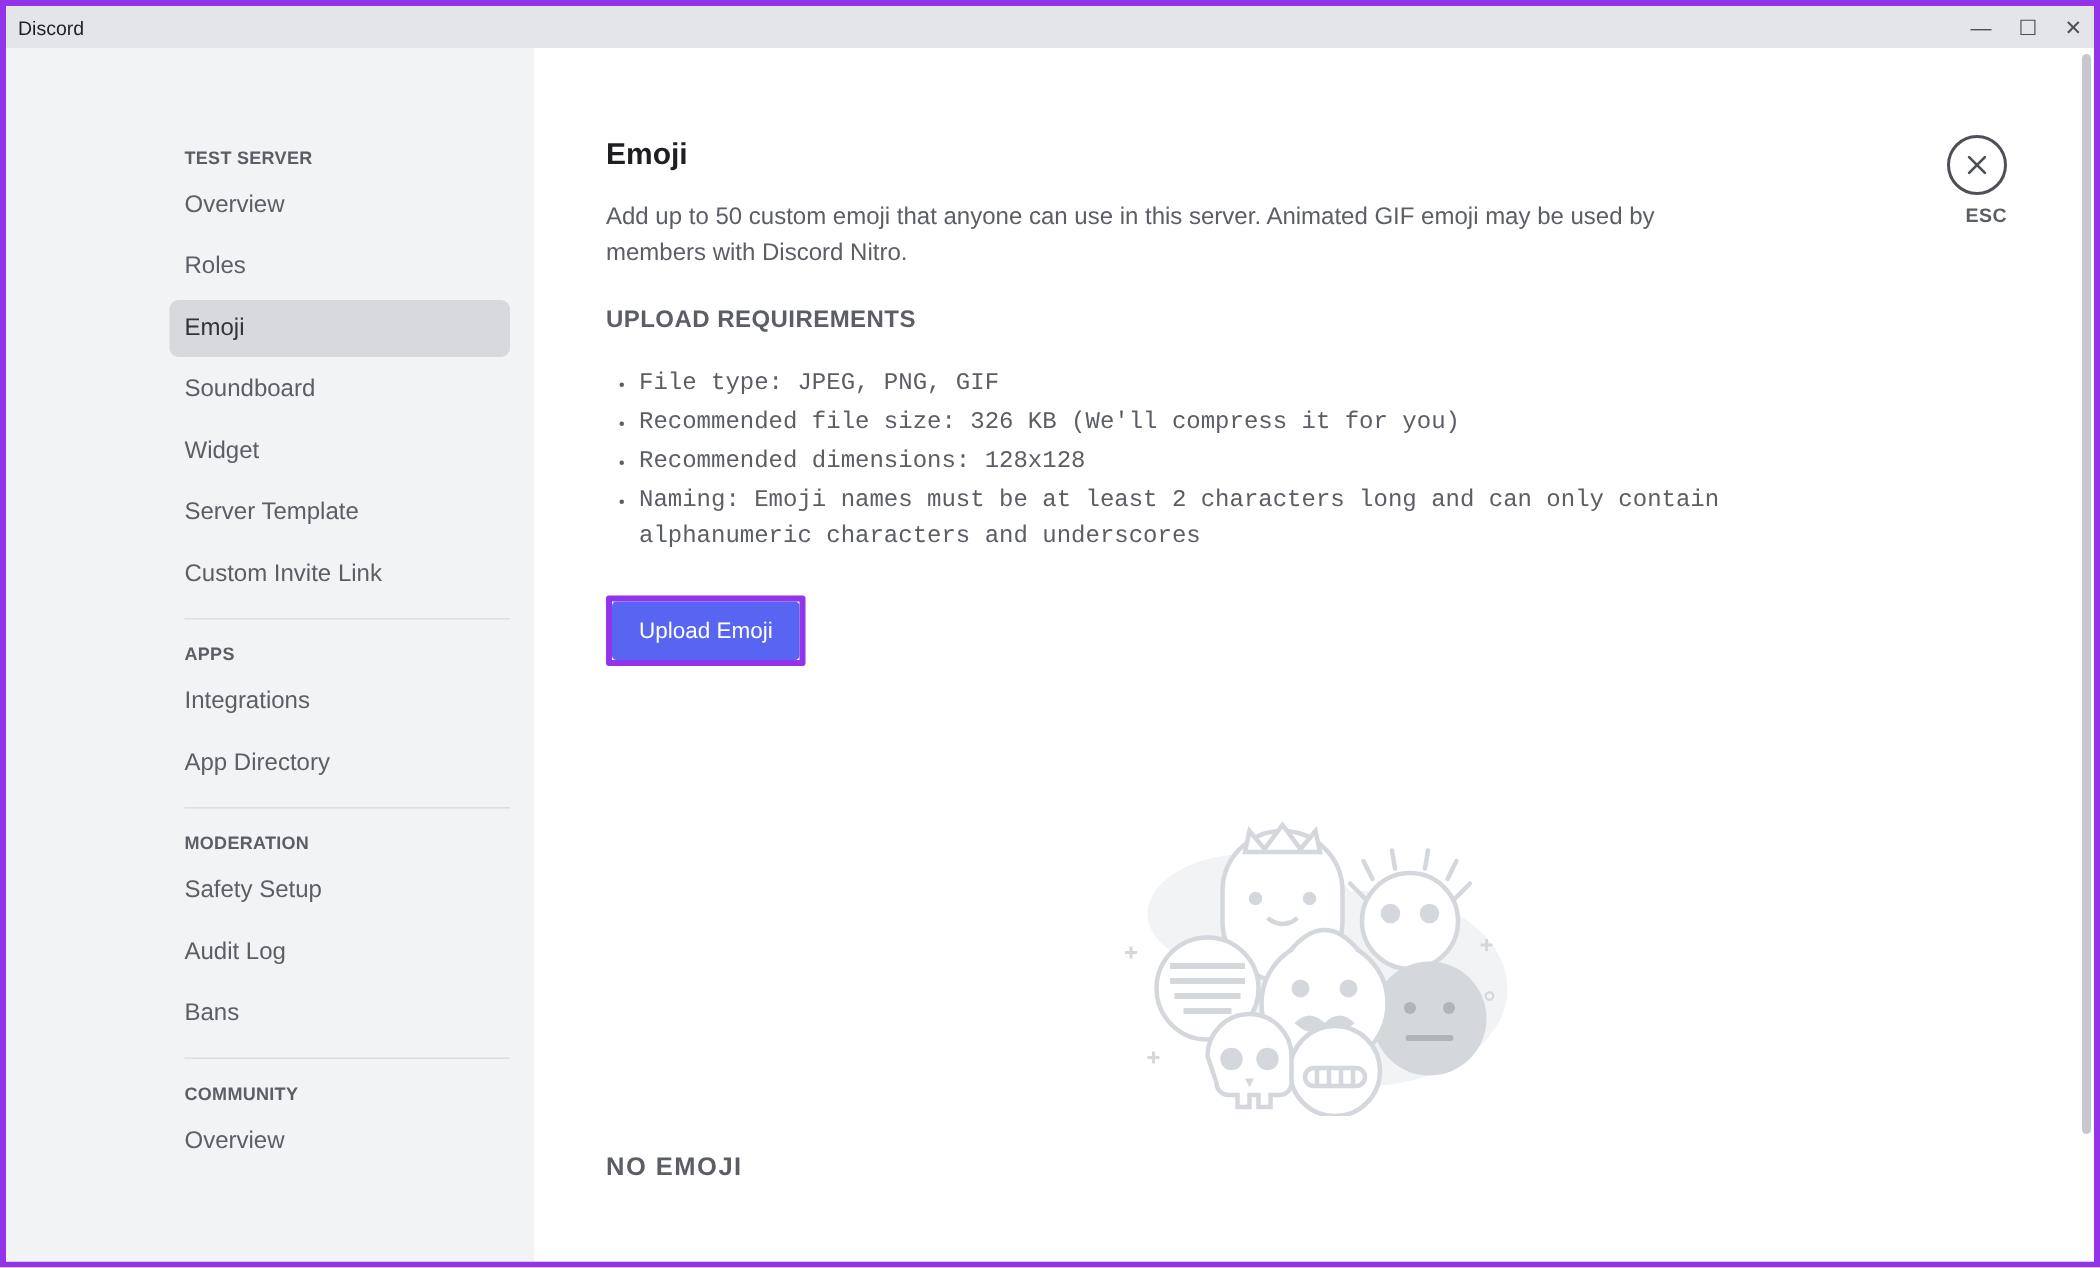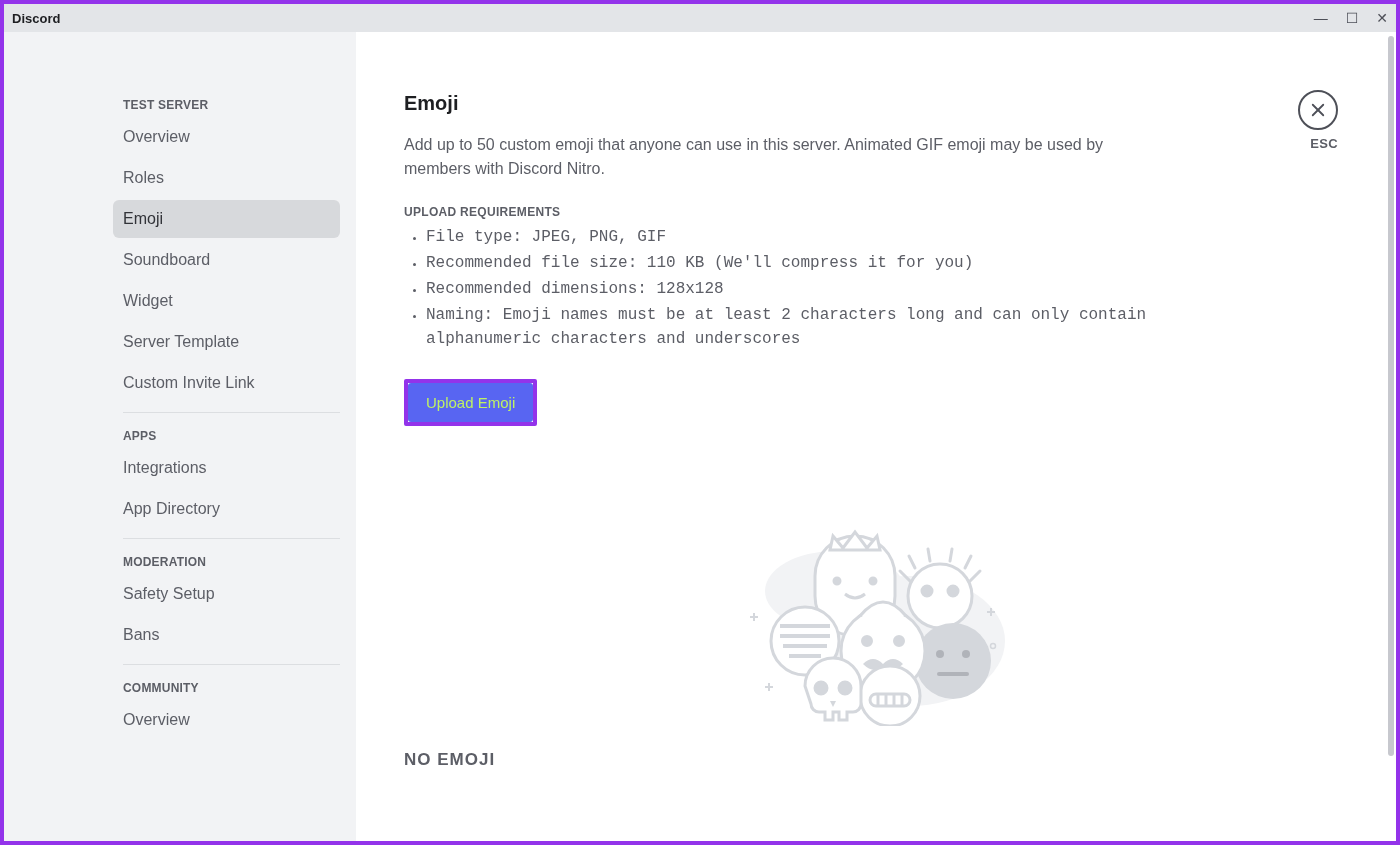--- a/index.html
+++ b/index.html
@@ -18,21 +18,21 @@
     }
     .titlebar {
       height: 28px;
       background: #e3e5e8;
       display: flex;
       align-items: center;
       padding: 0 8px;
       justify-content: space-between;
     }
     .titlebar-title {
-      font-weight: 700;
+      font-weight: 400;
       font-size: 13px;
       color: #1e1f22;
     }
     .window-controls {
       display: flex;
       gap: 18px;
       align-items: center;
       color: #4e5058;
     }
     .window-controls span { font-size: 14px; cursor: default; }
@@ -110,47 +110,47 @@
     }
     .page-desc {
       font-size: 16px;
       line-height: 1.5;
       color: #5c5e66;
       max-width: 760px;
       margin-bottom: 24px;
       margin-top: 11px;
     }
     .section-heading {
-      font-size: 12px;
+      font-size: 16px;
       font-weight: 700;
       letter-spacing: 0.3px;
       color: #5c5e66;
       text-transform: uppercase;
-      margin-bottom: 6px;
+      margin-bottom: 20px;
     }
     .req-list {
       list-style: disc;
       padding-left: 22px;
       color: #5c5e66;
       font-size: 16px;
       line-height: 1.5;
       max-width: 780px;
       margin-bottom: 28px;
       font-family: Liberation Mono, monospace;
     }
     .req-list li { margin-bottom: 2px; }
     .req-list li::marker { color: #5c5e66; font-size:12px; }
     .upload-btn-frame {
       display: inline-block;
       border: 4px solid #9333ea;
       border-radius: 2px;
     }
     .upload-btn {
       background: #5865f2;
-      color: #bef264;
+      color: #ffffff;
       font-size: 15px;
       font-weight: 500;
       border: none;
       padding: 11px 18px;
       border-radius: 3px;
       cursor: pointer;
     }
     .close-wrap {
       position: absolute;
       top: 58px;
@@ -224,20 +224,21 @@
       <div class="sidebar-divider"></div>
 
       <div class="sidebar-heading">APPS</div>
       <div class="sidebar-item">Integrations</div>
       <div class="sidebar-item">App Directory</div>
 
       <div class="sidebar-divider"></div>
 
       <div class="sidebar-heading">MODERATION</div>
       <div class="sidebar-item">Safety Setup</div>
+      <div class="sidebar-item">Audit Log</div>
       <div class="sidebar-item">Bans</div>
 
       <div class="sidebar-divider"></div>
 
       <div class="sidebar-heading">COMMUNITY</div>
       <div class="sidebar-item">Overview</div>
     </nav>
 
     <div class="content-wrap">
       <div class="content">
@@ -251,21 +252,21 @@
           </div>
           <div class="close-label">ESC</div>
         </div>
 
         <h2 class="page-title">Emoji</h2>
         <p class="page-desc">Add up to 50 custom emoji that anyone can use in this server. Animated GIF emoji may be used by members with Discord Nitro.</p>
 
         <h5 class="section-heading">UPLOAD REQUIREMENTS</h5>
         <ul class="req-list">
           <li>File type: JPEG, PNG, GIF</li>
-          <li>Recommended file size: 110 KB (We'll compress it for you)</li>
+          <li>Recommended file size: 326 KB (We'll compress it for you)</li>
           <li>Recommended dimensions: 128x128</li>
           <li>Naming: Emoji names must be at least 2 characters long and can only contain alphanumeric characters and underscores</li>
         </ul>
 
         <div class="upload-btn-frame">
           <button class="upload-btn">Upload Emoji</button>
         </div>
 
         <div class="empty-state">
           <div class="empty-art">

